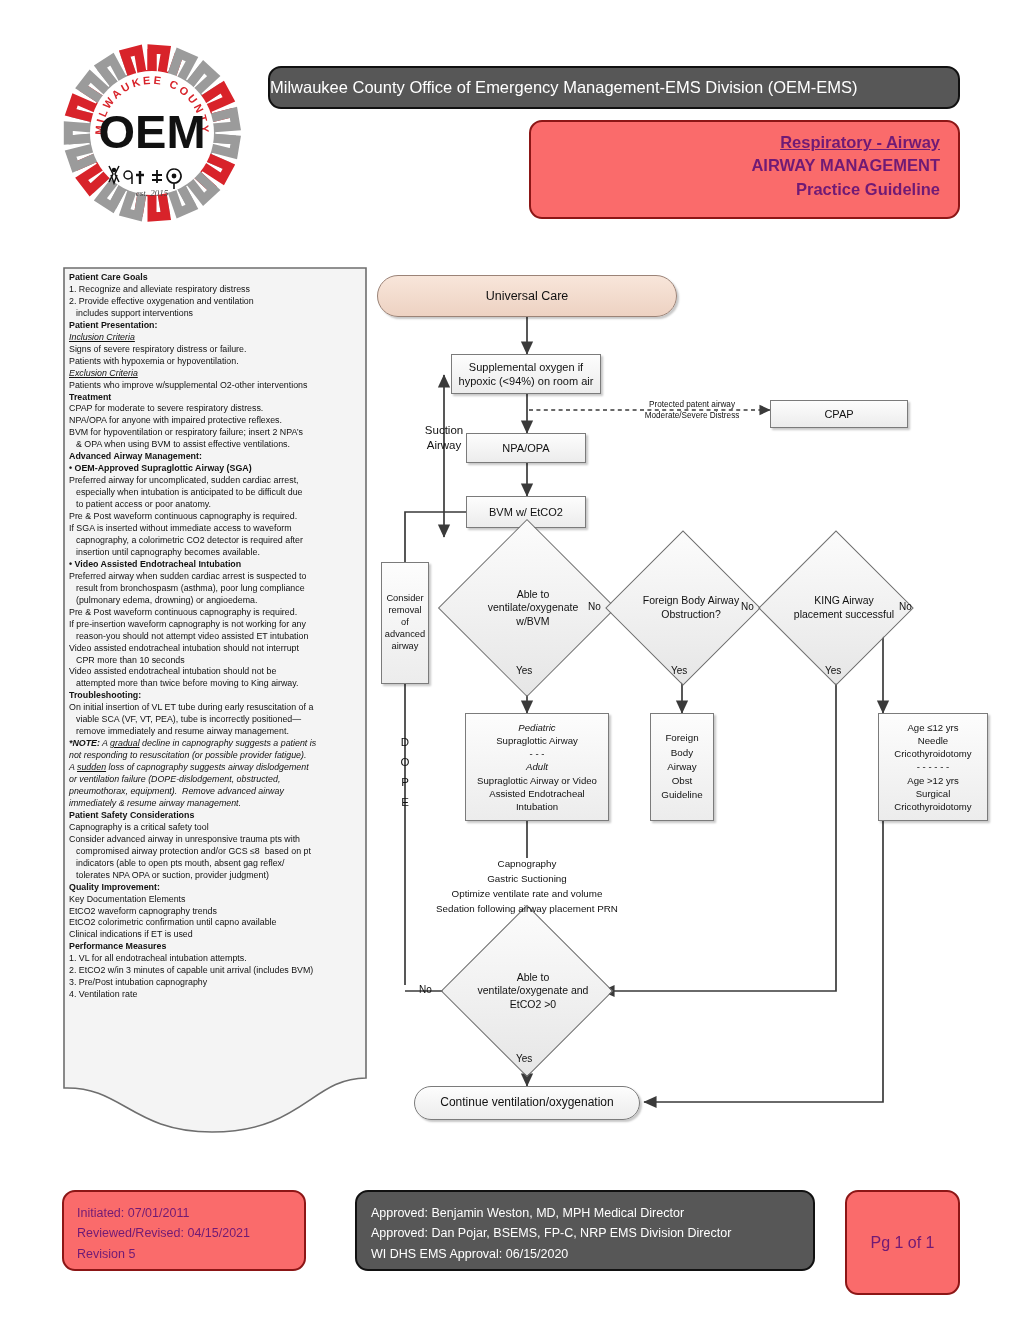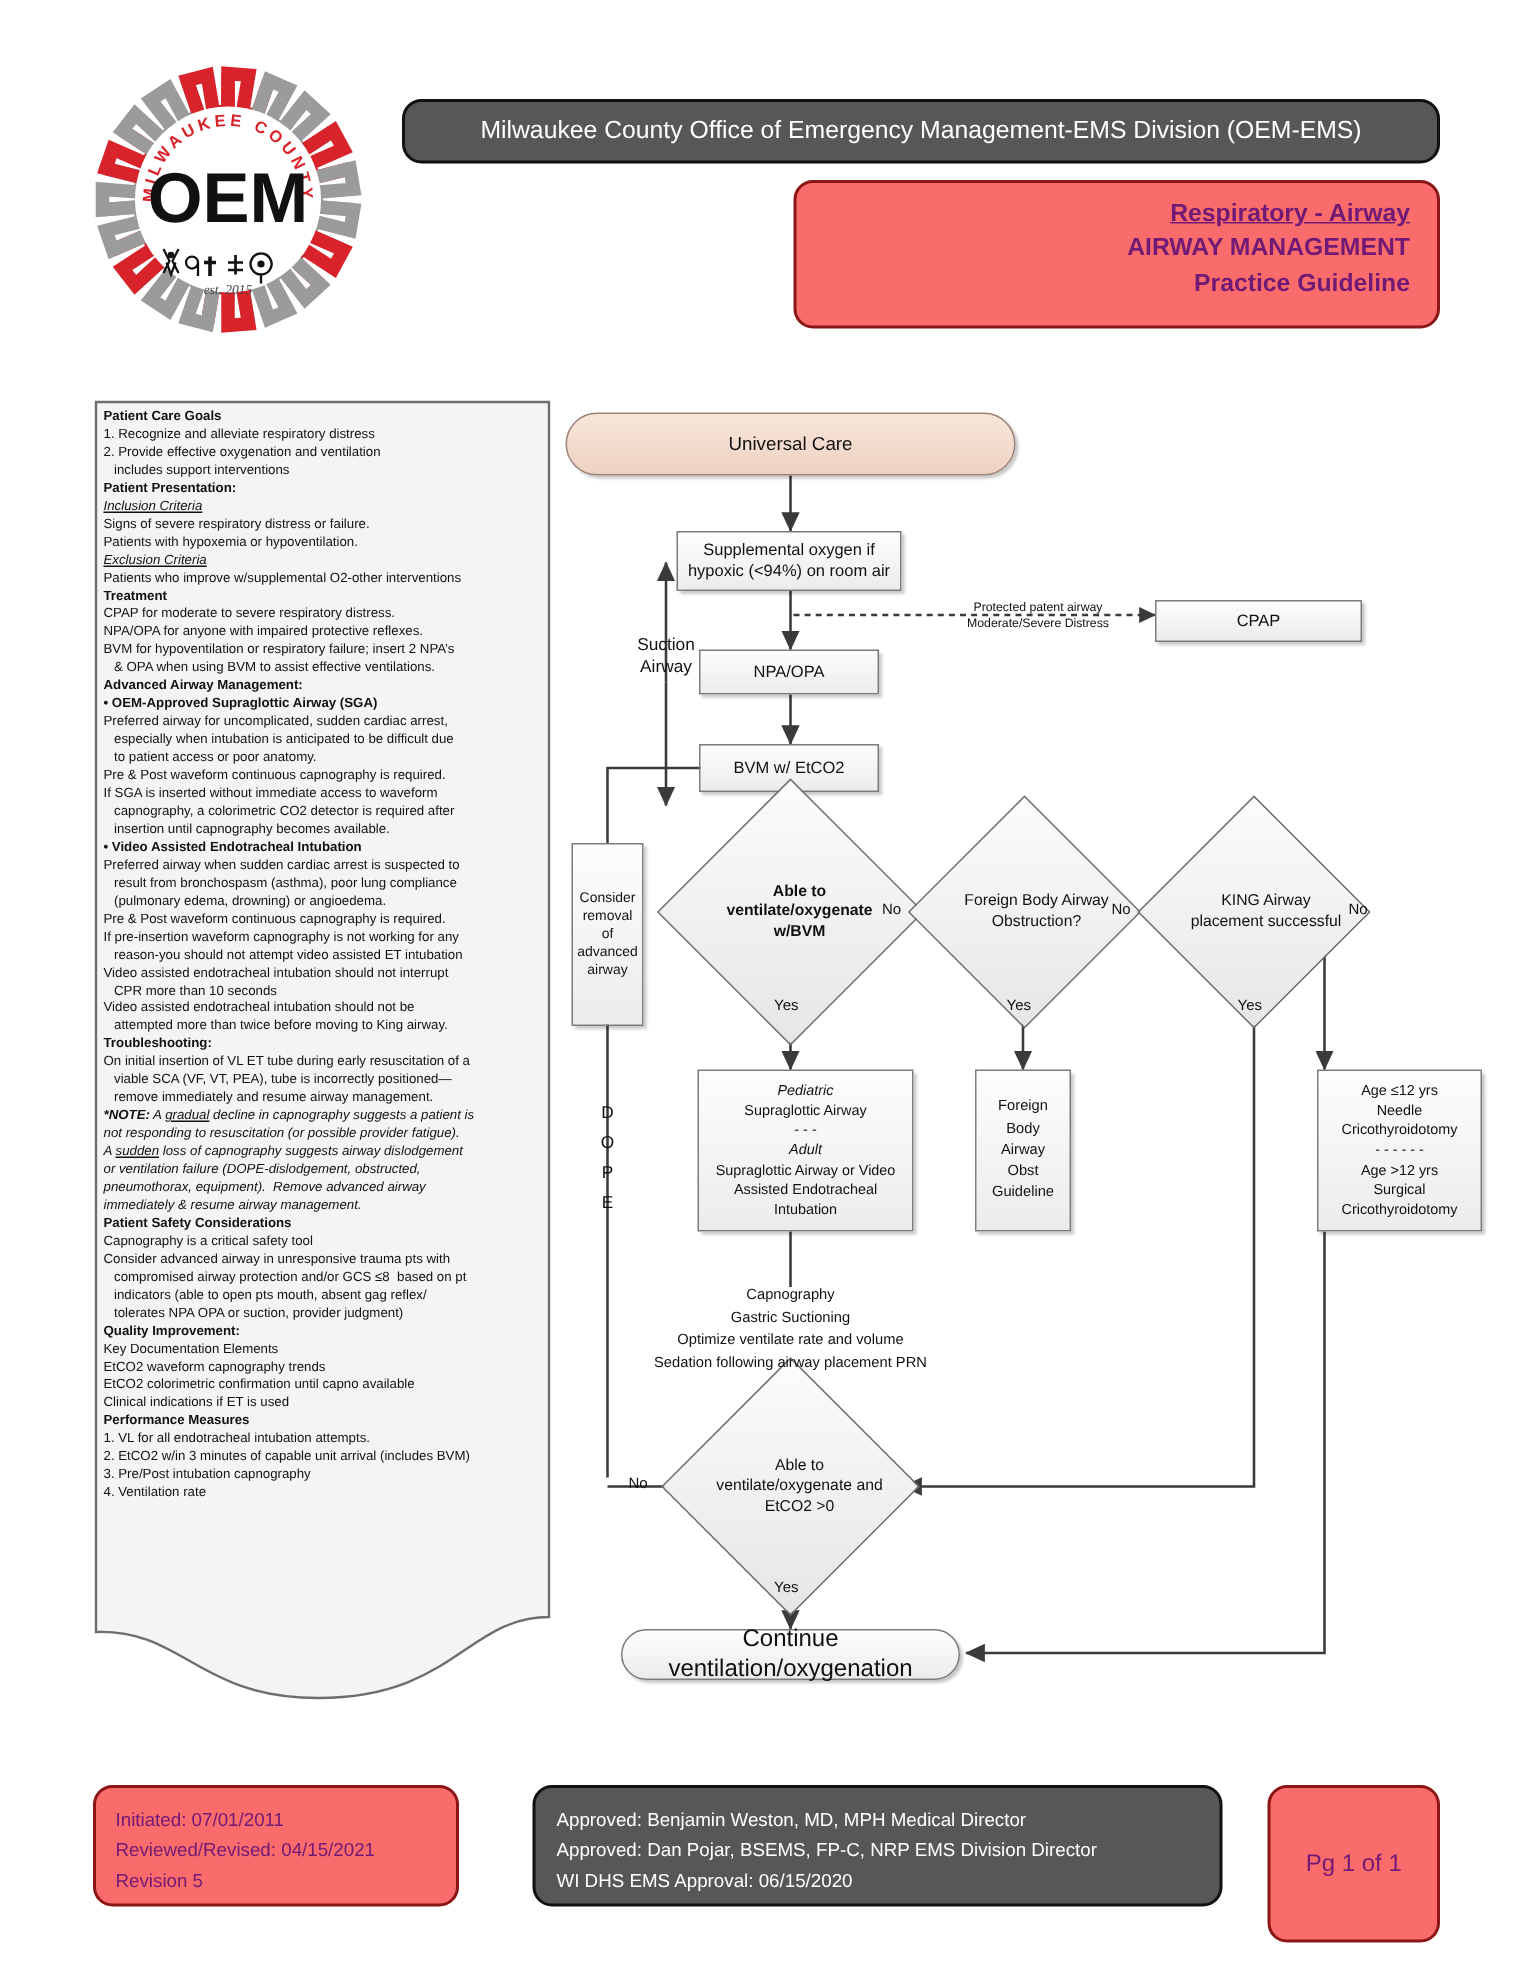--- a/index.html
+++ b/index.html
@@ -11,21 +11,21 @@
   
   #logo{left:62px;top:44px;width:180px;height:182px;}
   #logo svg{display:block;}
 
   
   .bar-dark{background:#575757;border:2.5px solid #111;border-radius:13px;
             color:#fff;box-sizing:border-box;}
   .bar-red{background:#fa6b6b;border:2.5px solid #8c1616;border-radius:13px;
            color:#701a75;box-sizing:border-box;}
   #org-bar{left:268px;top:66px;width:692px;height:43px;
-           display:flex;align-items:center;justify-content:center;
+           display:flex;align-items:center;
            font-size:16.5px;}
   #title-bar{left:529px;top:120px;width:431px;height:99px;
              box-sizing:border-box;padding:9px 18px 0 0;text-align:right;}
   #title-bar .l1{font-size:16.5px;font-weight:bold;text-decoration:underline;
                  line-height:1.42;}
   #title-bar .l2{font-size:16.5px;font-weight:bold;line-height:1.42;}
   #title-bar .l3{font-size:16.5px;font-weight:bold;line-height:1.42;}
 
   
   #panel-wrap{left:62px;top:266px;width:306px;height:868px;}
@@ -298,21 +298,21 @@
 <div class="node plain abs" style="left:388px;top:733px;width:34px;height:80px;white-space:pre-line;
             font-size:11.5px;line-height:1.72;">
   <span>D
 O
 P
 E</span>
 </div>
 
 <div class="dia" style="left:464px;top:545px;width:126px;height:126px;">
   <div class="shape"></div>
-  <div class="lbl" style="font-weight:bold;padding:0 6px;">
+  <div class="lbl" style="font-weight:normal;padding:0 6px;">
     <span>Able to ventilate/oxygenate w/BVM</span>
   </div>
 </div>
 
 <div class="dia" style="left:628px;top:553px;width:110px;height:110px;">
   <div class="shape"></div>
   <div class="lbl" style="padding:0 8px;">
     <span>Foreign Body Airway Obstruction?</span>
   </div>
 </div>
@@ -370,21 +370,21 @@
 </div>
 
 <div class="node plain abs" style="left:400px;top:858px;width:254px;height:58px;white-space:pre-line;
             font-size:9.8px;line-height:1.52;">
   <span>Capnography
 Gastric Suctioning
 Optimize ventilate rate and volume
 Sedation following airway placement PRN</span>
 </div>
 
-<div class="node term abs" style="left:414px;top:1086px;width:226px;height:34px;font-size:16px;">
+<div class="node term abs" style="left:414px;top:1086px;width:226px;height:34px;font-size:12px;">
   <span>Continue ventilation/oxygenation</span>
 </div>
 
 <div class="abs bar-red" id="foot-left">
   <div>Initiated:  07/01/2011</div>
   <div>Reviewed/Revised:  04/15/2021</div>
   <div>Revision 5</div>
 </div>
 
 <div class="abs bar-dark" id="foot-mid">

